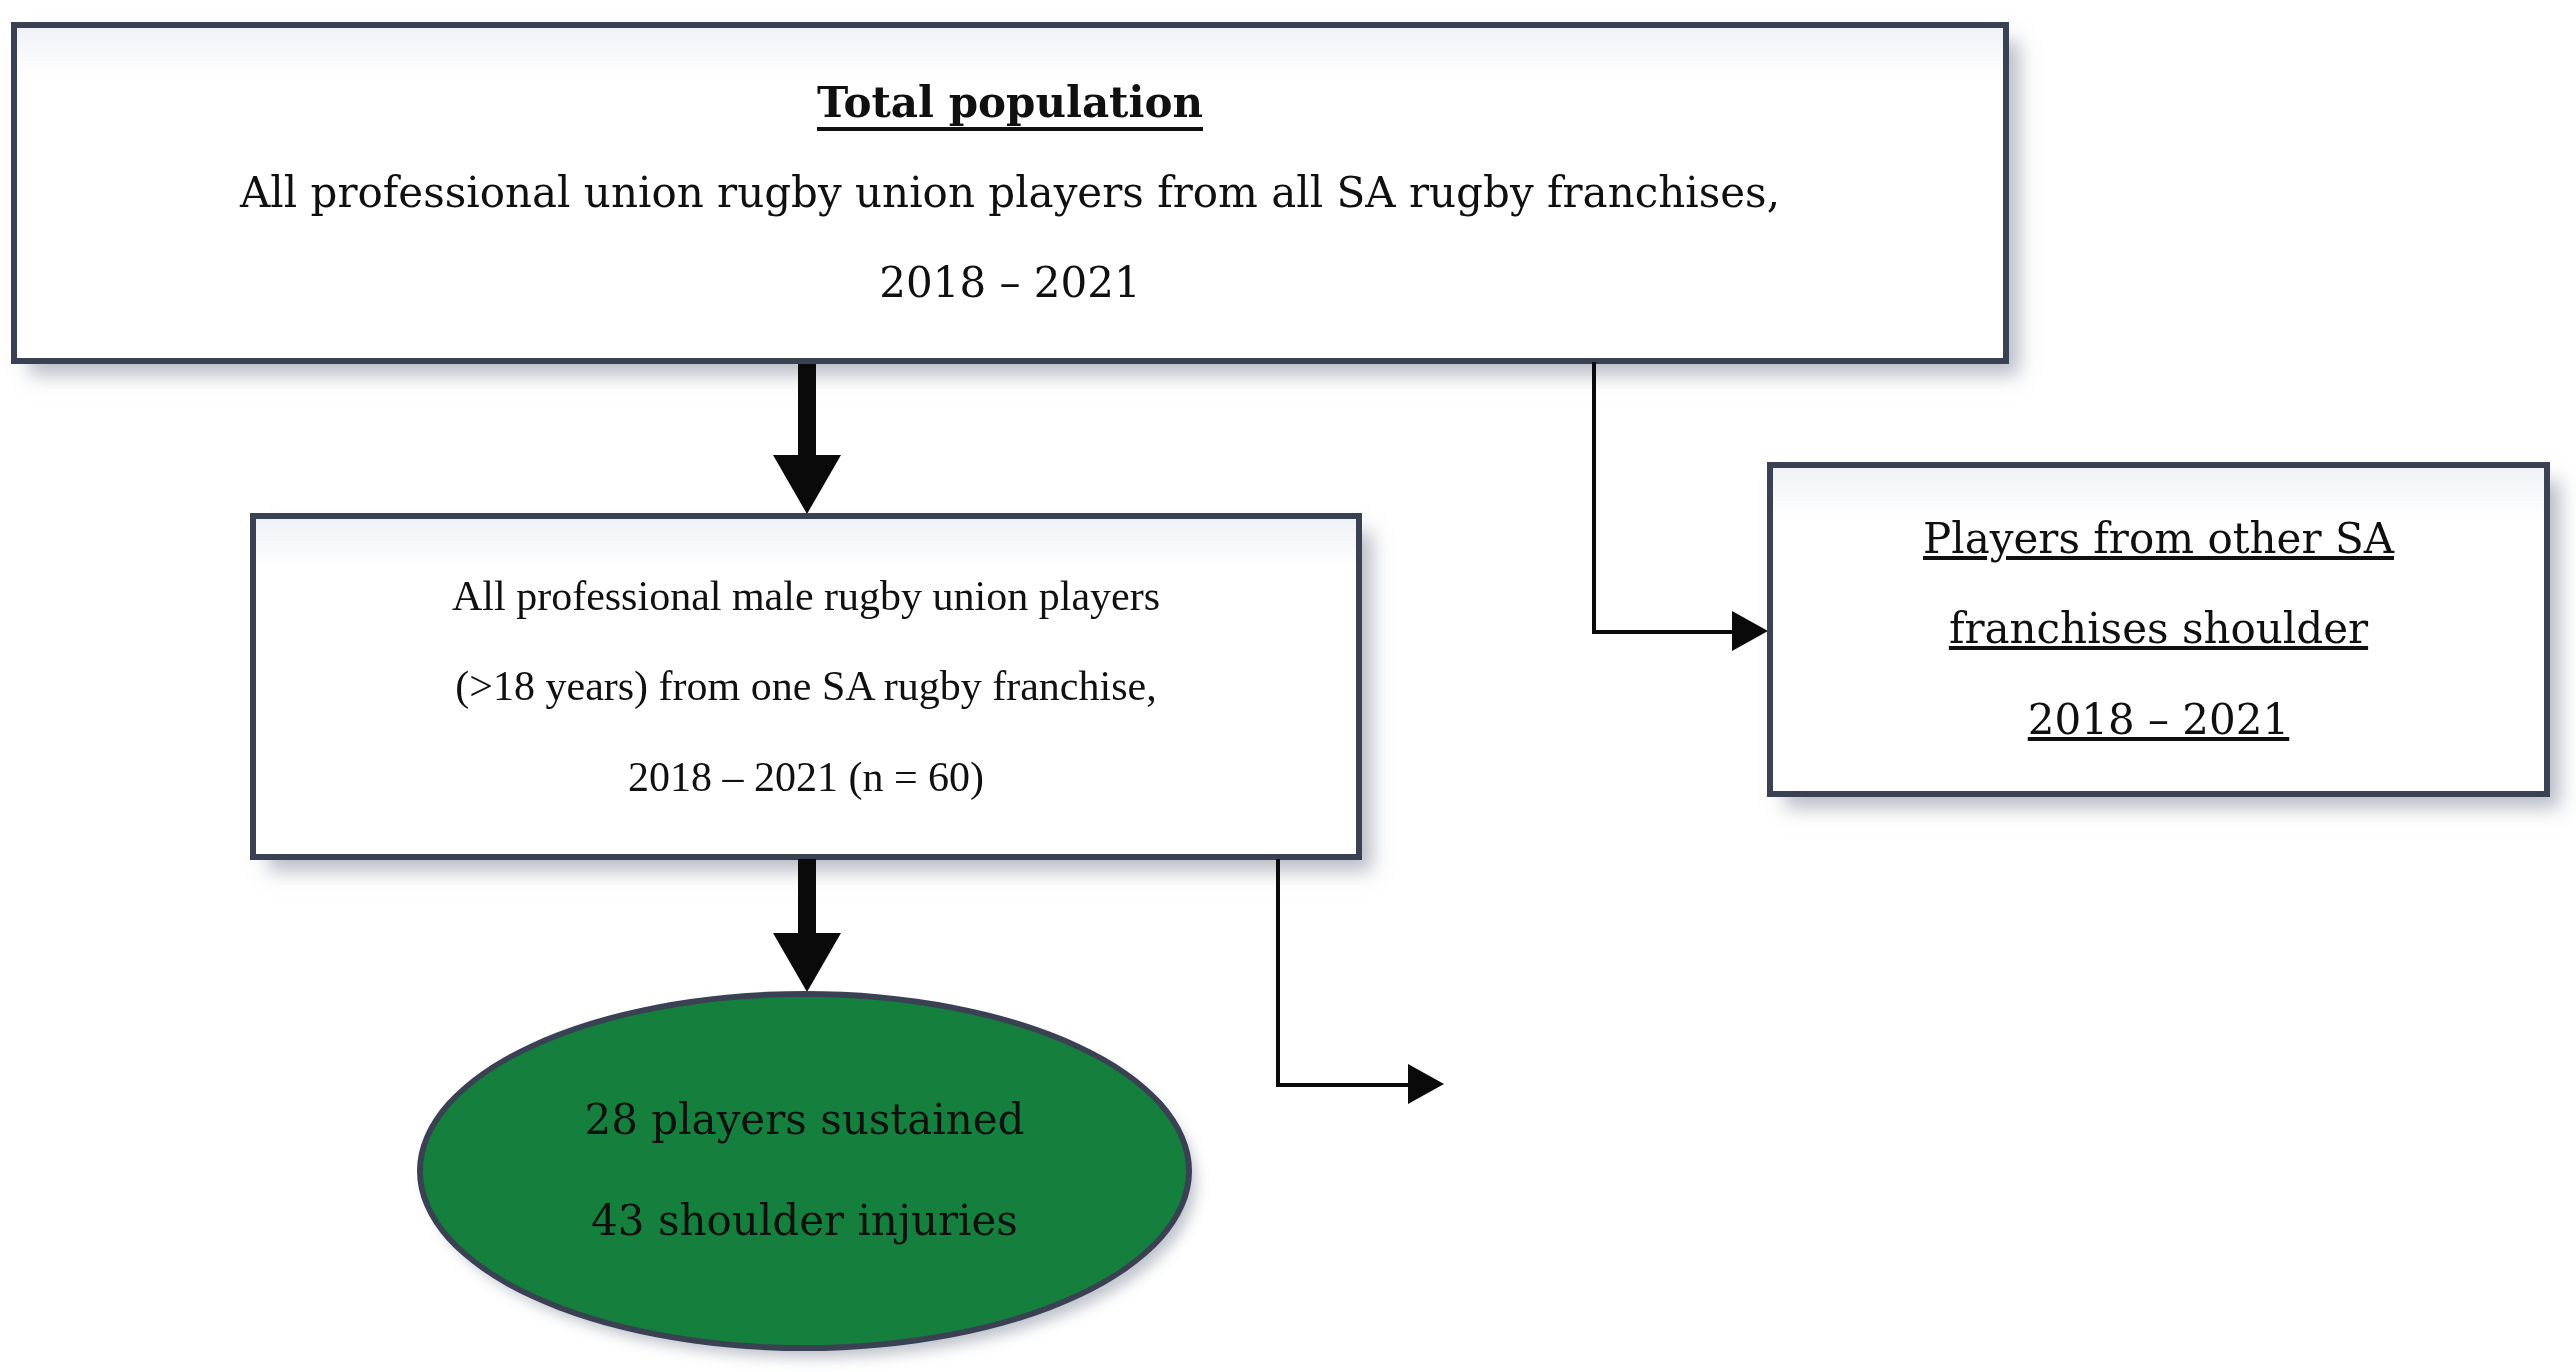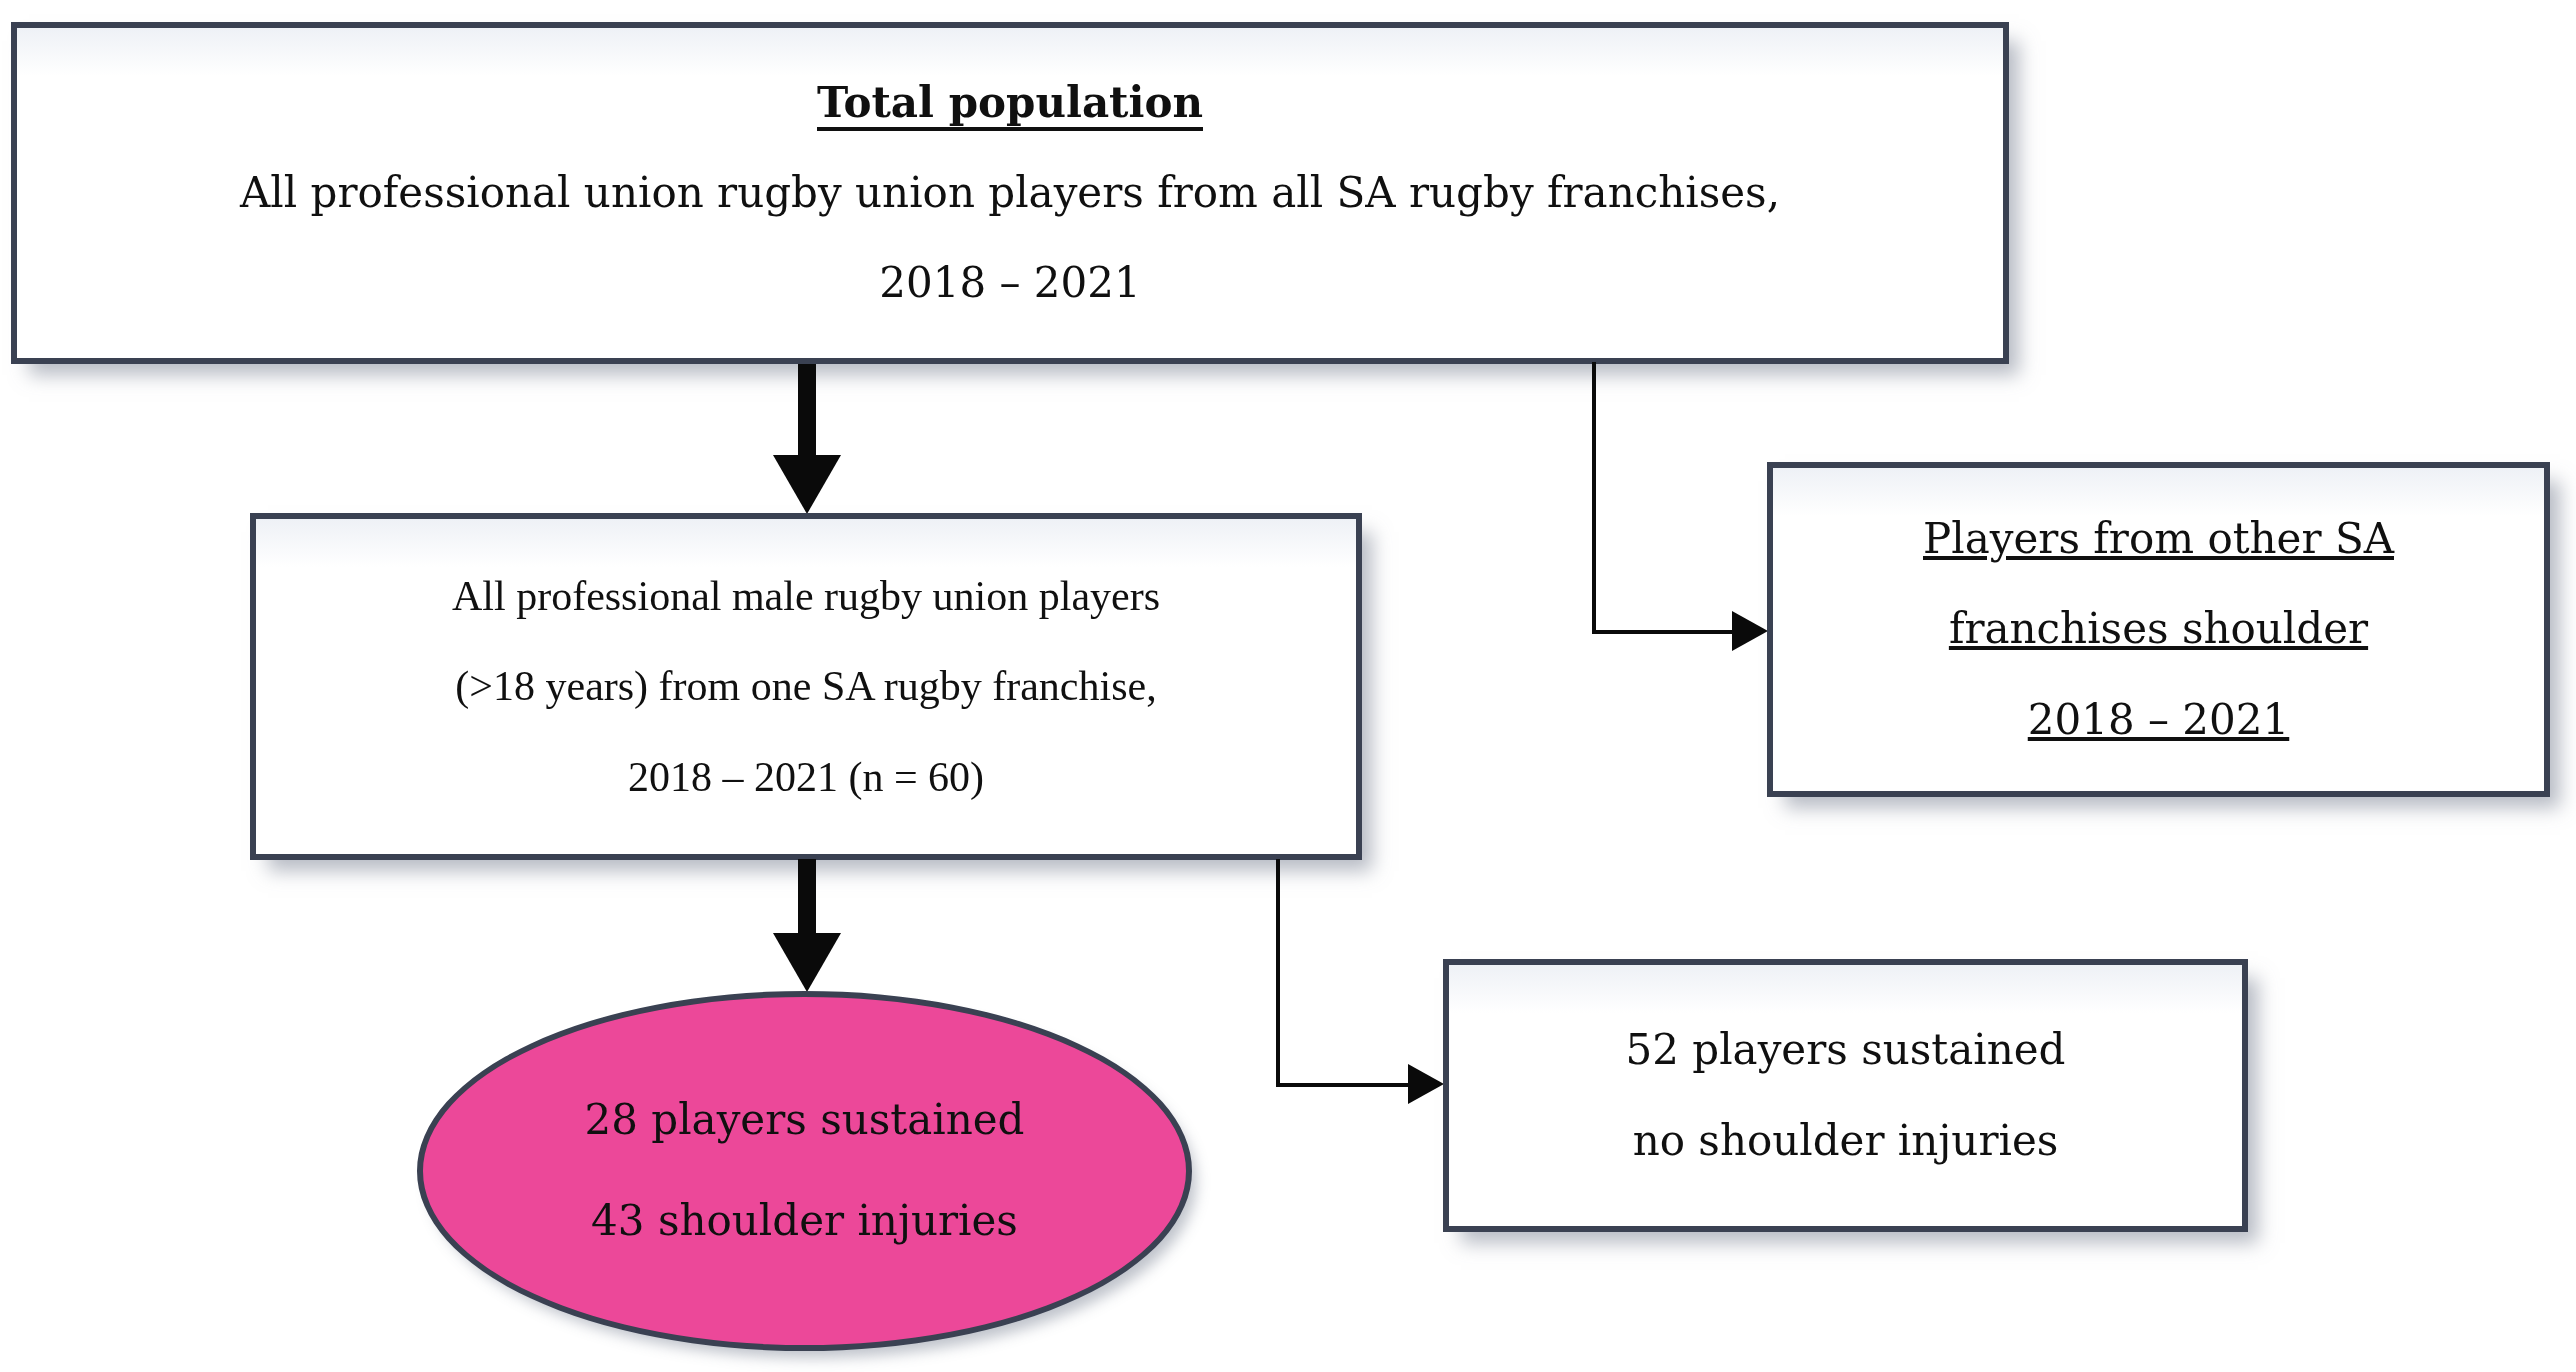--- a/index.html
+++ b/index.html
@@ -31,21 +31,21 @@
     align-items: center;
     text-align: center;
   }
   .box-total     { left: 11px;   top: 22px;   width: 1998px; height: 342px; }
   .box-franchise { left: 250px;  top: 513px;  width: 1112px; height: 347px; font-family: Liberation Serif, serif; }
   .box-excluded  { left: 1767px; top: 462px;  width: 783px; height: 335px; text-decoration: underline; }
   .box-noinjury  { left: 1443px; top: 959px; width: 805px; height: 273px; }
   .ellipse-injured {
     left: 417px; top: 991px; width: 775px; height: 360px;
     border-radius: 50%;
-    background: #ec4899;
+    background: #15803d;
     box-shadow: 8.2px 11px 13.7px -4.1px rgba(113, 122, 140, 0.45);
   }
   .line {
     font-size: 42px;
     line-height: 2.15;
     white-space: nowrap;
   }
   .ellipse-injured .line { line-height: 2.4; }
   .title {
     font-weight: 700;
@@ -121,24 +121,20 @@
     <div class="line">2018 – 2021</div>
   </div>
 
   <div class="thick-stem stem-b"></div>
   <div class="thick-head head-b"></div>
 
   <div class="conn-v c2-v"></div>
   <div class="conn-h c2-h"></div>
   <div class="conn-head c2-head"></div>
 
-  <div class="shape box-noinjury">
-    <div class="line">52 players sustained</div>
-    <div class="line">no shoulder injuries</div>
-  </div>
 
   <div class="shape ellipse-injured">
     <div class="line">28 players sustained</div>
     <div class="line">43 shoulder injuries</div>
   </div>
 
 </div>
 
 
 </body></html>

